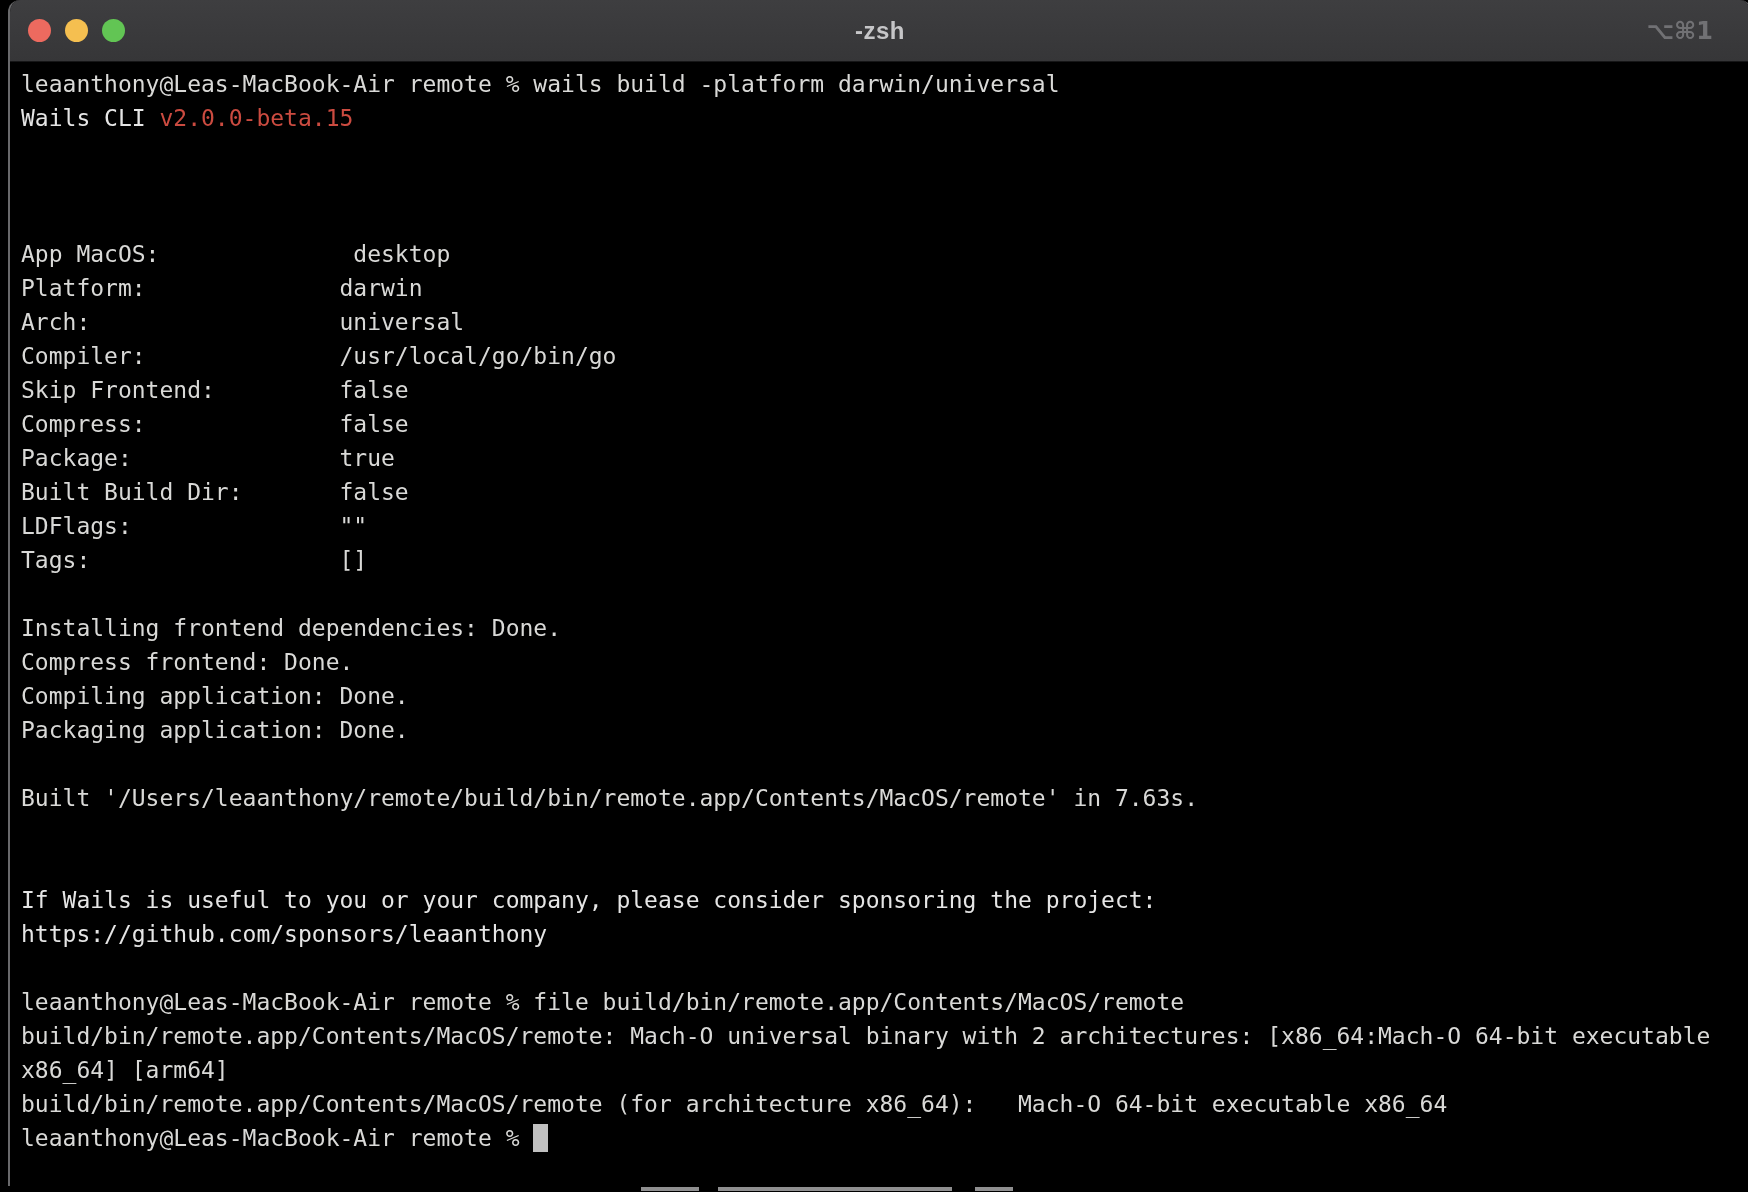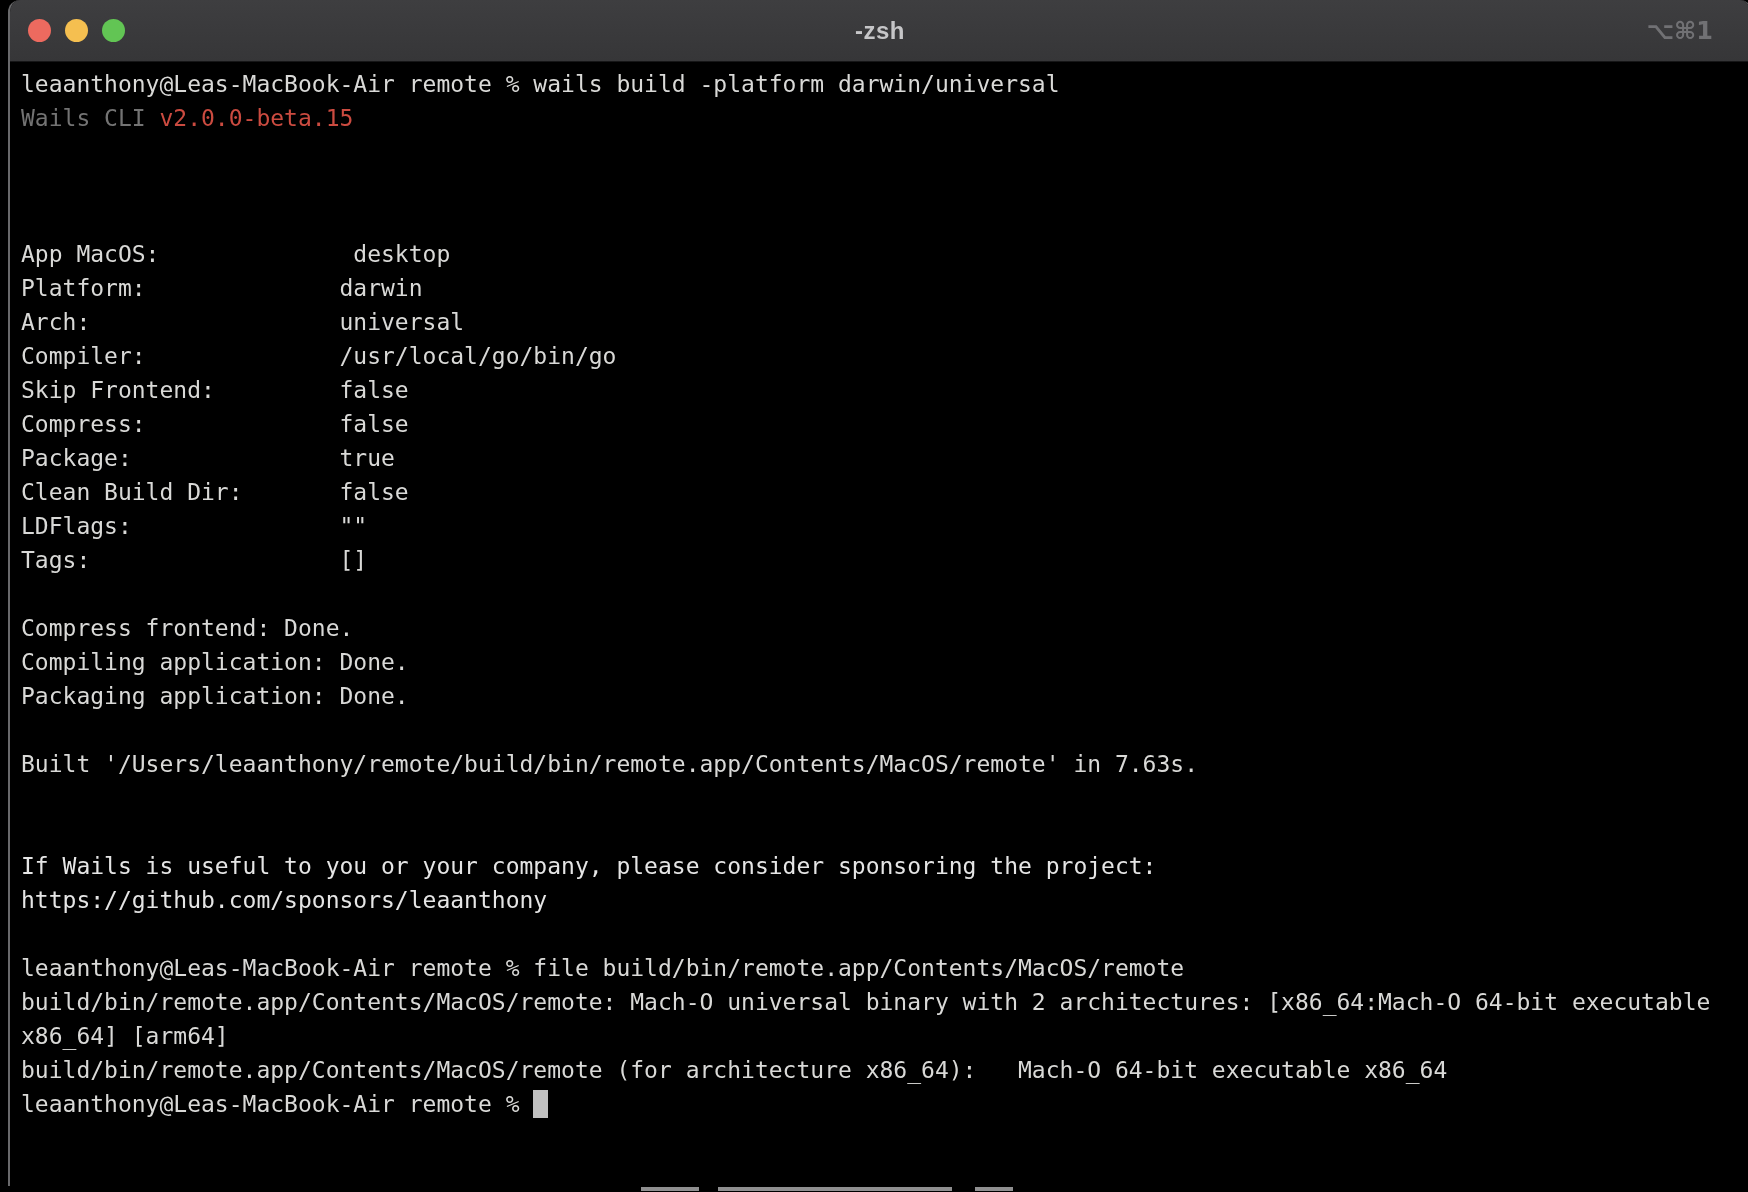--- a/index.html
+++ b/index.html
@@ -80,21 +80,21 @@
     font-family: "DejaVu Sans Mono", monospace;
     font-size: 23px;
     line-height: 34px;
     overflow: hidden;
   }
   .line {
     white-space: pre;
     min-height: 34px;
   }
   .seg-default { color: #d9d9d7; }
-  .seg-yellow { color: #737373; }
+  .seg-yellow { color: #e5e5e5; }
   .seg-yellow-soft { color: #e5e5e5; }
   .seg-red { color: #cb4b40; margin-top: 34px; }
   .cursor {
     display: inline-block;
     width: 15px;
     height: 28px;
     background: #c0c0c0;
     vertical-align: -6px;
   }
   .bottom-sliver {
@@ -132,24 +132,25 @@
         <div class="line"></div>
         <div class="line"></div>
         <div class="line"></div>
         <div class="line"><span class="seg-default">App MacOS:              desktop</span></div>
         <div class="line"><span class="seg-default">Platform:              darwin</span></div>
         <div class="line"><span class="seg-default">Arch:                  universal</span></div>
         <div class="line"><span class="seg-default">Compiler:              /usr/local/go/bin/go</span></div>
         <div class="line"><span class="seg-default">Skip Frontend:         false</span></div>
         <div class="line"><span class="seg-default">Compress:              false</span></div>
         <div class="line"><span class="seg-default">Package:               true</span></div>
-        <div class="line"><span class="seg-default">Clean Build Dir:       false</span></div>
+        <div class="line"><span class="seg-default">Built Build Dir:       false</span></div>
         <div class="line"><span class="seg-default">LDFlags:               ""</span></div>
         <div class="line"><span class="seg-default">Tags:                  []</span></div>
         <div class="line"></div>
+        <div class="line"><span class="seg-default">Installing frontend dependencies: Done.</span></div>
         <div class="line"><span class="seg-default">Compress frontend: Done.</span></div>
         <div class="line"><span class="seg-default">Compiling application: Done.</span></div>
         <div class="line"><span class="seg-default">Packaging application: Done.</span></div>
         <div class="line"></div>
         <div class="line"><span class="seg-default">Built '/Users/leaanthony/remote/build/bin/remote.app/Contents/MacOS/remote' in 7.63s.</span></div>
         <div class="line"></div>
         <div class="line"></div>
         <div class="line"><span class="seg-yellow-soft">If Wails is useful to you or your company, please consider sponsoring the project:</span></div>
         <div class="line"><span class="seg-yellow-soft">https://github.com/sponsors/leaanthony</span></div>
         <div class="line"></div>

